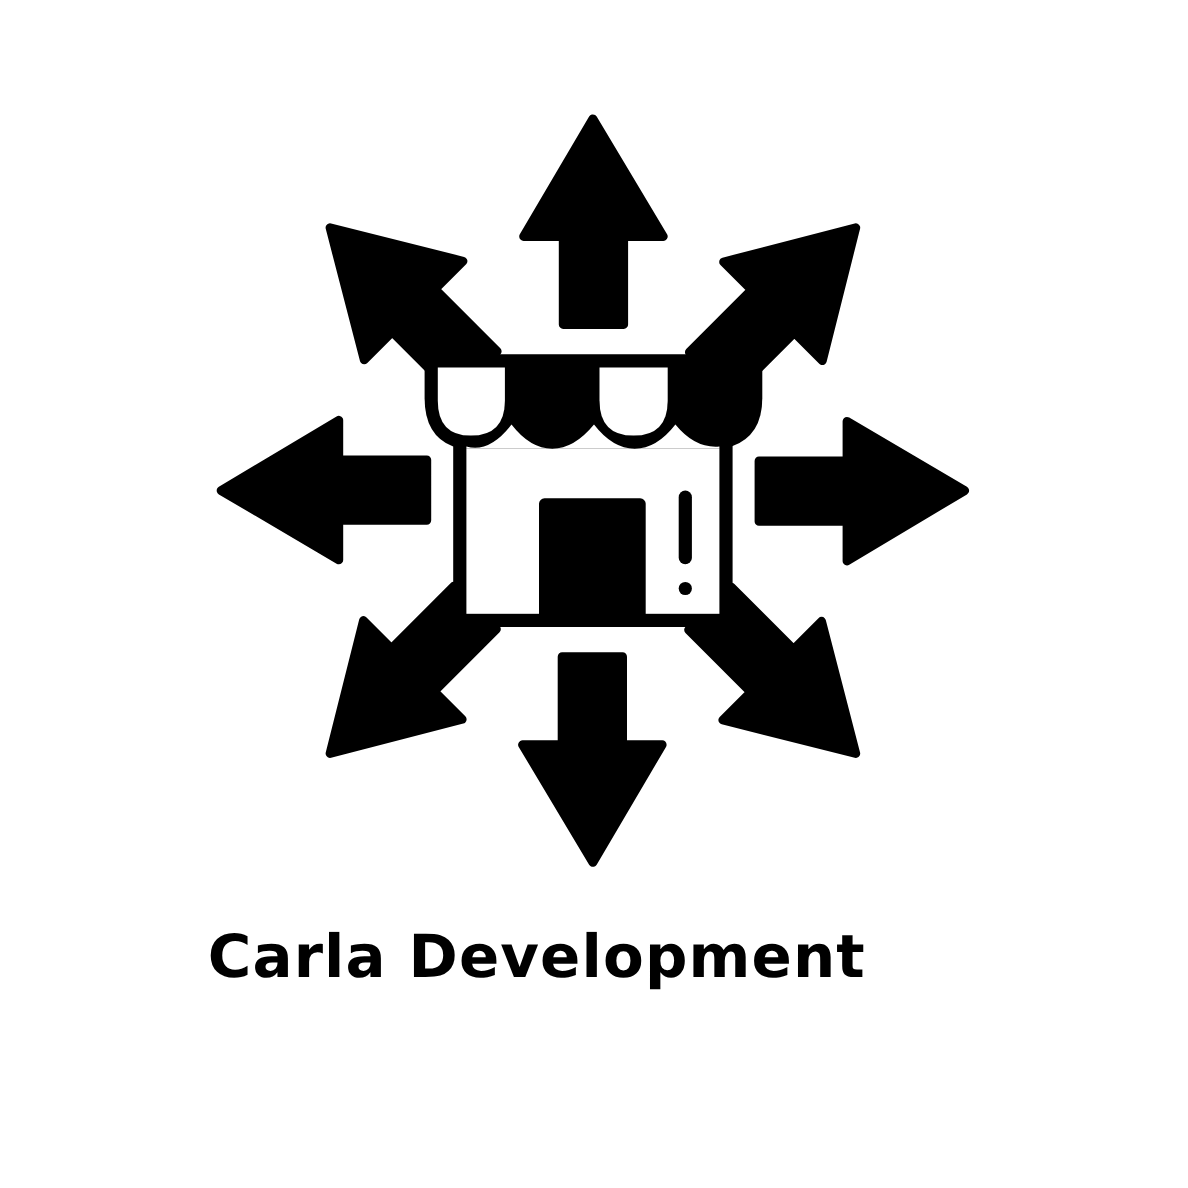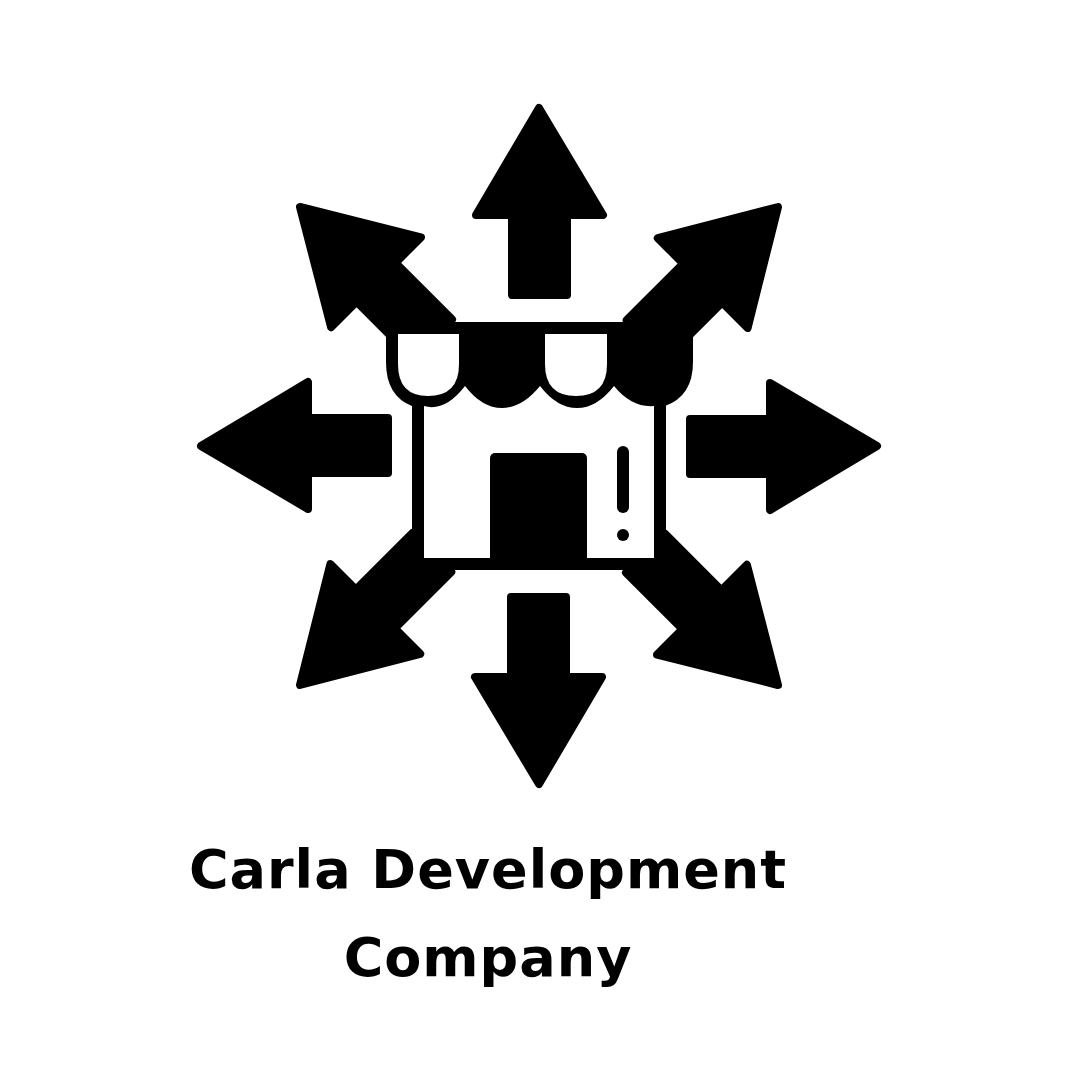--- a/index.html
+++ b/index.html
@@ -64,14 +64,13 @@
 
     <rect x="490" y="453" width="97" height="110" rx="5" fill="#000"></rect>
 
     <rect x="617" y="446" width="12" height="67" rx="6" fill="#000"></rect>
     <circle cx="623" cy="535" r="6" fill="#000"></circle>
   </g>
 </svg>
 
 <div class="company-name">
   <span class="line">Carla Development</span>
-  <span class="line">Company</span>
 </div>
 
 </body></html>

